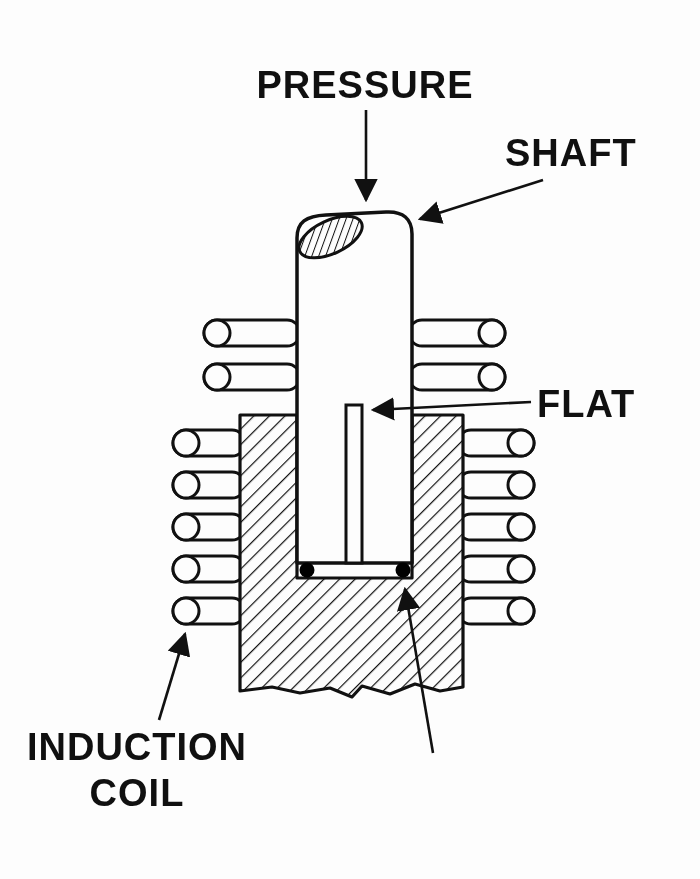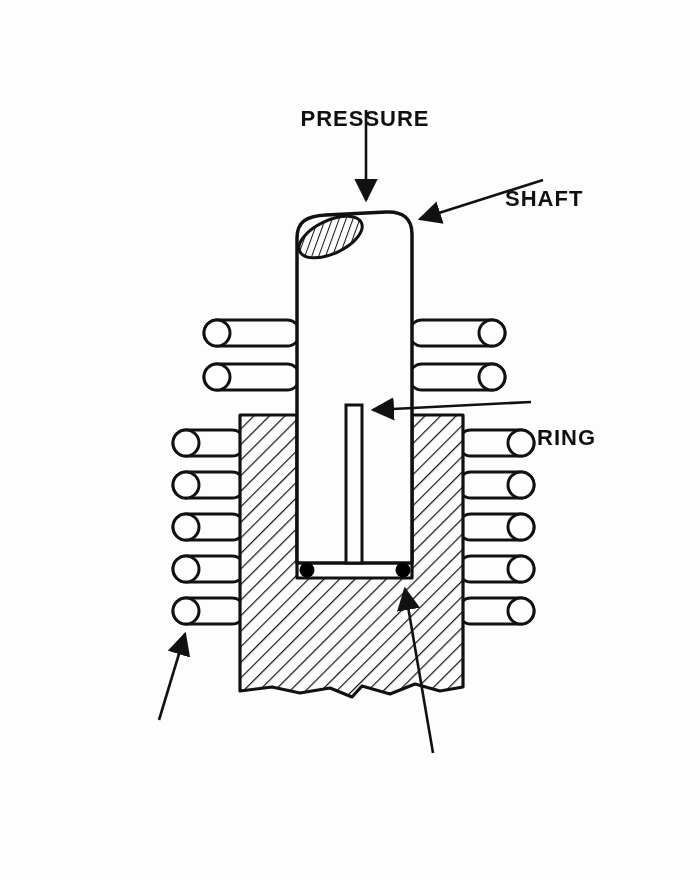--- a/index.html
+++ b/index.html
@@ -7,26 +7,26 @@
     position:relative;
     width:700px;height:879px;
     background:#fdfdfd;
     overflow:hidden;
     font-family:"Liberation Sans",sans-serif;
   }
   #diagram-svg{position:absolute;left:0;top:0;}
   .lbl{
     position:absolute;
     font-weight:700;
-    font-size:22px;
+    font-size:38px;
     line-height:1.22;
     letter-spacing:1px;
     color:#101010;
     white-space:pre-line;
-    -webkit-user-select:none;user-select:none;margin-top:44px;
+    -webkit-user-select:none;user-select:none;
   }
   .lbl.center{text-align:center;}
 </style>
 </head>
 <body>
 
 <div id="stage">
 
   <svg id="diagram-svg" width="700" height="879" viewBox="0 0 700 879" xmlns="http://www.w3.org/2000/svg">
     <defs>
@@ -99,19 +99,21 @@
       <line x1="366" y1="110" x2="366" y2="200" marker-end="url(#arrowhead)"></line>
       <line x1="543" y1="180" x2="420" y2="219" marker-end="url(#arrowhead)"></line>
       <line x1="531" y1="402" x2="373" y2="410" marker-end="url(#arrowhead)"></line>
       <line x1="159" y1="720" x2="185" y2="634" marker-end="url(#arrowhead)"></line>
       <line x1="433" y1="753" x2="405" y2="589" marker-end="url(#arrowhead)"></line>
     </g>
   </svg>
 
   <div class="lbl center" style="left:235px;top:62px;width:260px;">PRESSURE</div>
 
-  <div class="lbl" style="left:505px;top:142px;width:170px;">SHAFT</div>
+  <div class="lbl" style="left:505px;top:130px;width:170px;">SHAFT</div>
 
-  <div class="lbl" style="left:537px;top:381px;width:130px;">RING</div>
+  <div class="lbl" style="left:537px;top:381px;width:130px;">FLAT</div>
 
+  <div class="lbl center" style="left:22px;top:724px;width:230px;">INDUCTION
+COIL</div>
 
 
 </div>
 
 </body></html>

